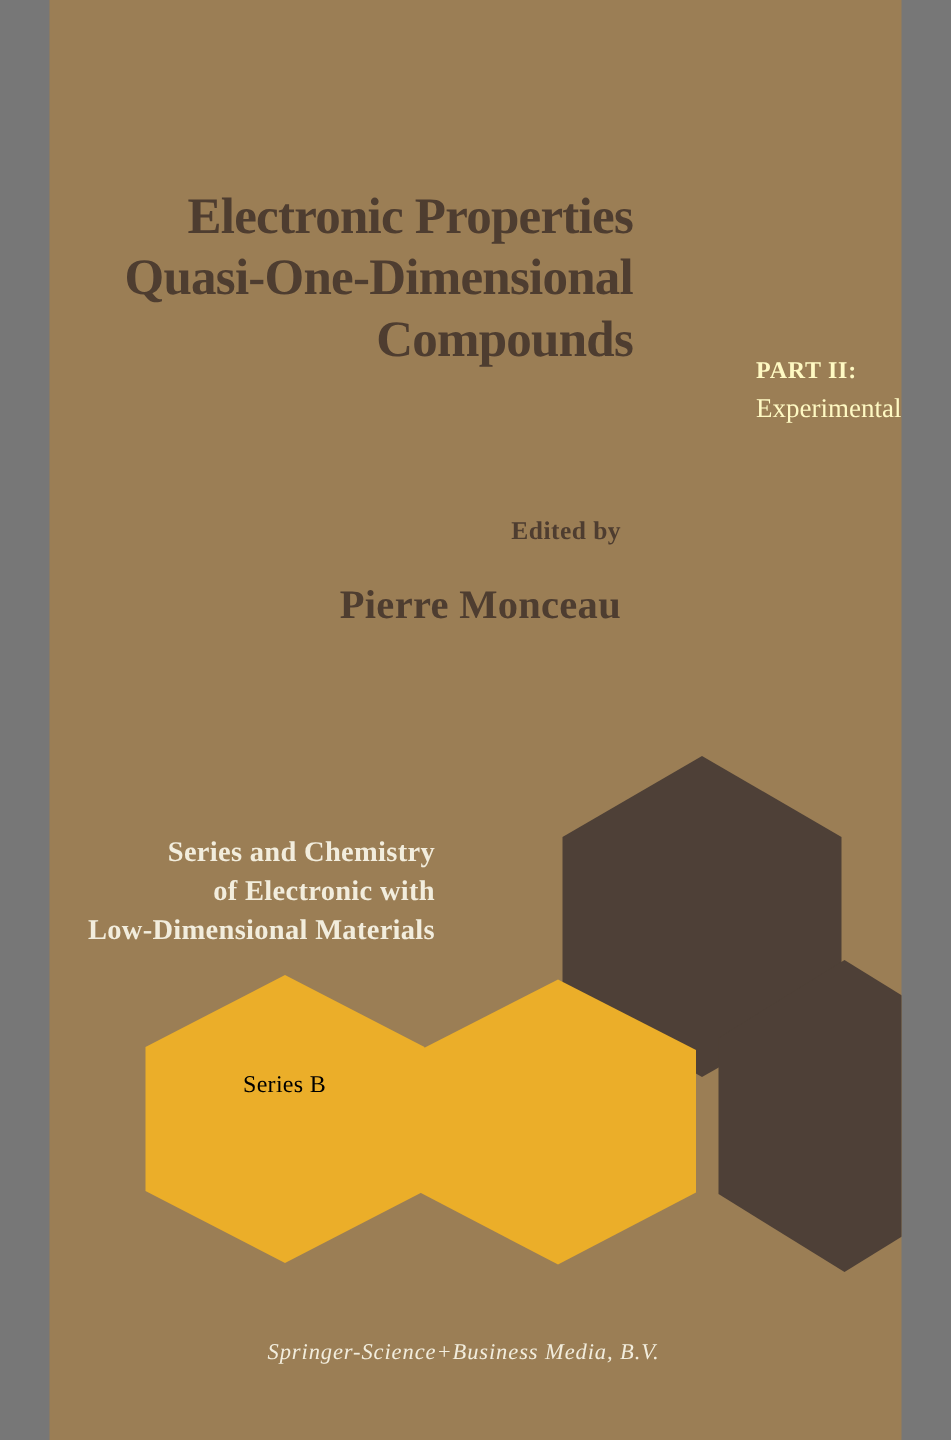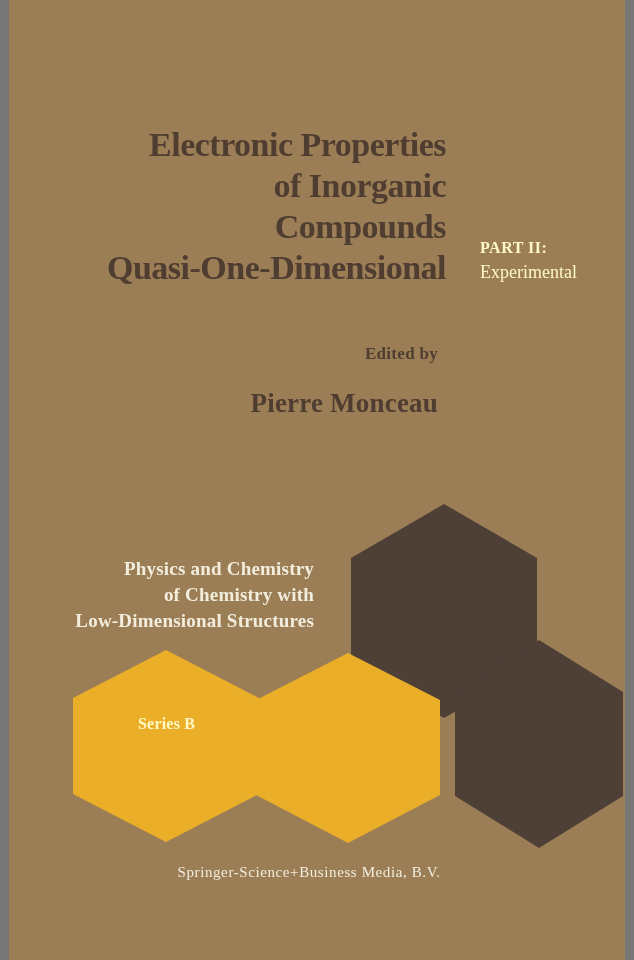--- a/index.html
+++ b/index.html
@@ -1,18 +1,18 @@
 <!DOCTYPE html>
 <html><head>
 <meta charset="utf-8">
 <style>
   html, body { margin: 0; padding: 0; background: #777; }
   .cover {
     position: relative;
-    width: 616px;
+    width: 568px;
     height: 960px;
     margin: 0 auto;
     background: #9b7e55;
     overflow: hidden;
     font-family: "Liberation Serif", "DejaVu Serif", serif;
   }
   .hexes {
     position: absolute;
     left: 0; top: 0;
     width: 634px; height: 960px;
@@ -80,71 +80,71 @@
     font-weight: bold;
     line-height: 26px;
     letter-spacing: 0.2px;
     white-space: nowrap;
   }
   .series-b-block {
     position: absolute;
     top: 712px;
     left: 129px;
     text-align: left;
-    color: #fef9c3;
+    color: #000000;
     font-size: 16px;
-    font-weight: bold;
+    font-weight: normal;
     line-height: 24px;
     letter-spacing: 0.2px;
     white-space: nowrap;
   }
   .publisher {
     position: absolute;
-    top: 864px;
+    top: 894px;
     left: 0;
     right: 16px;
     text-align: center;
     color: #f2eddd;
     font-size: 15px;
     letter-spacing: 0.6px;
     white-space: nowrap;
+    font-style: italic;
   }
 </style>
 </head>
 <body>
 
 <div class="cover">
 
   <svg class="hexes" viewBox="0 0 634 960" xmlns="http://www.w3.org/2000/svg">
     <polygon points="435,504 528,558 528,665 435,718 342,665 342,558" fill="#4e4037"></polygon>
     <polygon points="530,640 614,692 614,796 530,848 446,796 446,692" fill="#4e4037"></polygon>
     <polygon points="157,650 250,698 250,794 157,842 64,794 64,698" fill="#ebae29"></polygon>
     <polygon points="339,653 431,700 431,795 339,843 247,795 247,700" fill="#ebae29"></polygon>
   </svg>
 
   <div class="title-block">
     <div>Electronic Properties</div>
-    <div>of Inorganic</div>
+    <div>Quasi-One-Dimensional</div>
     <div>Compounds</div>
-    <div>Quasi-One-Dimensional</div>
   </div>
 
   <div class="part-block">
     <div class="part-label">PART II:</div>
     <div class="part-sub">Experimental</div>
   </div>
 
   <div class="edited-by">Edited by</div>
 
   <div class="editor-name">Pierre Monceau</div>
 
   <div class="series-block">
-    <div>Physics and Chemistry</div>
-    <div>of Chemistry with</div>
-    <div>Low-Dimensional Structures</div>
+    <div>Series and Chemistry</div>
+    <div>of Electronic with</div>
+    <div>Low-Dimensional Materials</div>
   </div>
 
   <div class="series-b-block">
     <div>Series B</div>
   </div>
 
   <div class="publisher">Springer-Science+Business Media, B.V.</div>
 
 </div>
 

